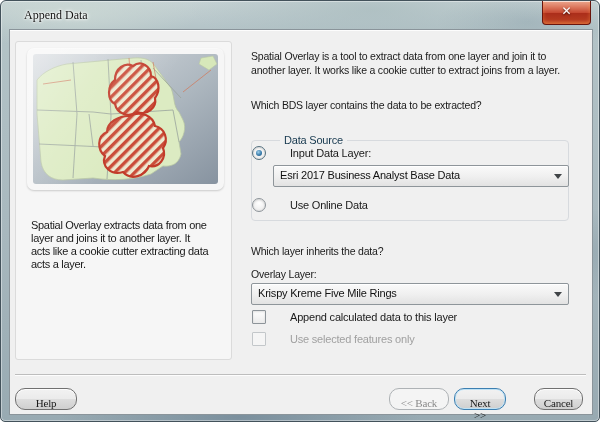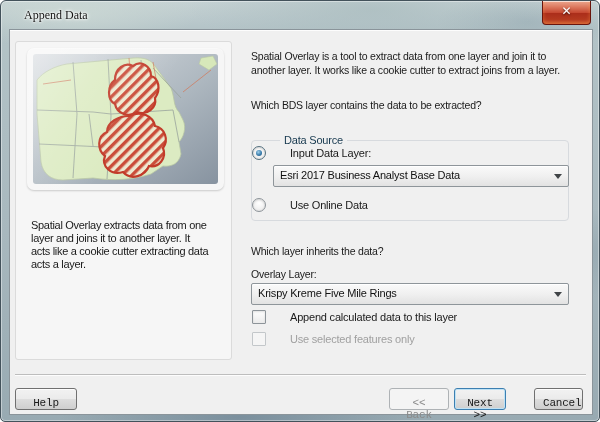--- a/index.html
+++ b/index.html
@@ -61,23 +61,23 @@
   .checkbox.disabled{border-color:#c3c7ca;background:#f5f5f5;box-shadow:none;}
   
   .combo{height:20px;border:1px solid #8e959a;border-radius:2px;
     background:linear-gradient(180deg,#fafafa 0%,#efefef 55%,#e2e2e2 100%);
     box-shadow:inset 0 1px 0 rgba(255,255,255,.9);}
   .combo .combo-text{position:absolute;left:6px;top:3px;font-size:11px;letter-spacing:-0.2px;color:#111;white-space:nowrap;}
   .combo .combo-arrow{position:absolute;right:6px;top:8px;width:0;height:0;
     border-left:4px solid transparent;border-right:4px solid transparent;border-top:5px solid #404447;}
   
   .separator{left:14px;top:373px;width:571px;height:1px;background:#bdbdbd;border-bottom:1px solid #fdfdfd;}
-  button.btn{position:absolute;height:22px;border:1px solid #707070;border-radius:3px;
+  button.btn{position:absolute;height:22px;border:1px solid #707070;border-radius:10px;
     background:linear-gradient(180deg,#f2f2f2 0%,#ebebeb 48%,#dddddd 52%,#cfcfcf 100%);
-    font-family:Liberation Mono, monospace;font-size:11px;letter-spacing:-0.2px;color:#1a1a1a;padding:8px;
+    font-family:Liberation Serif, serif;font-size:11px;letter-spacing:-0.2px;color:#1a1a1a;padding:8px;
     box-shadow:inset 0 1px 0 rgba(255,255,255,.85);}
   button.btn.default{border-color:#3c7fb1;
     box-shadow:inset 0 0 0 1px #bfe2f5, inset 0 1px 0 rgba(255,255,255,.85);}
   button.btn.disabled{background:#f4f4f4;border-color:#aeb2b5;color:#8a8a8a;box-shadow:none;}
 </style>
 </head>
 <body>
 
 <div id="window">
 

